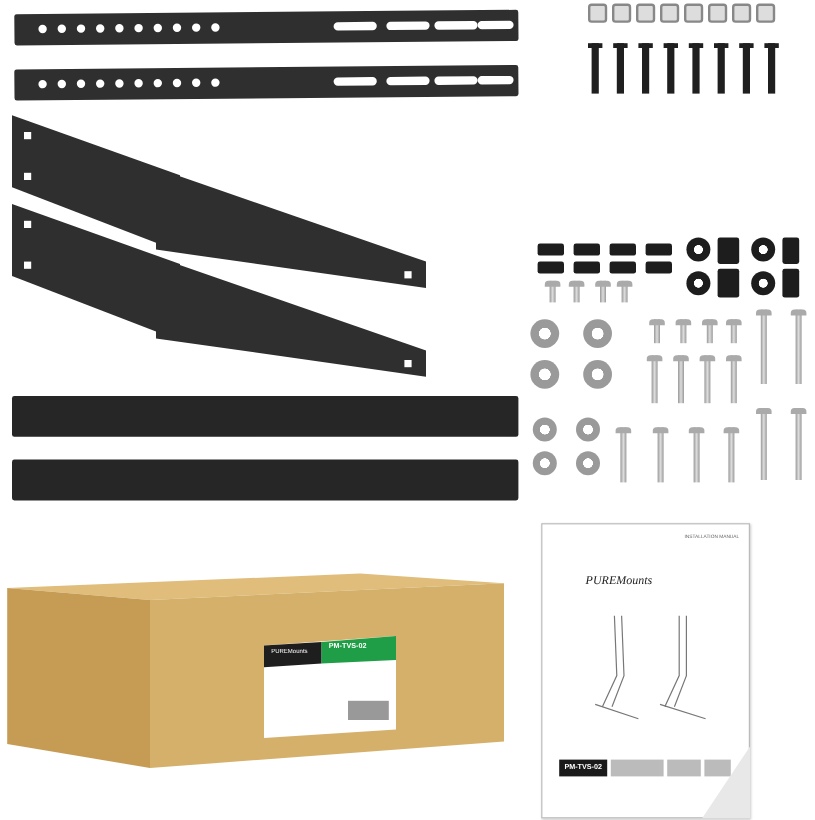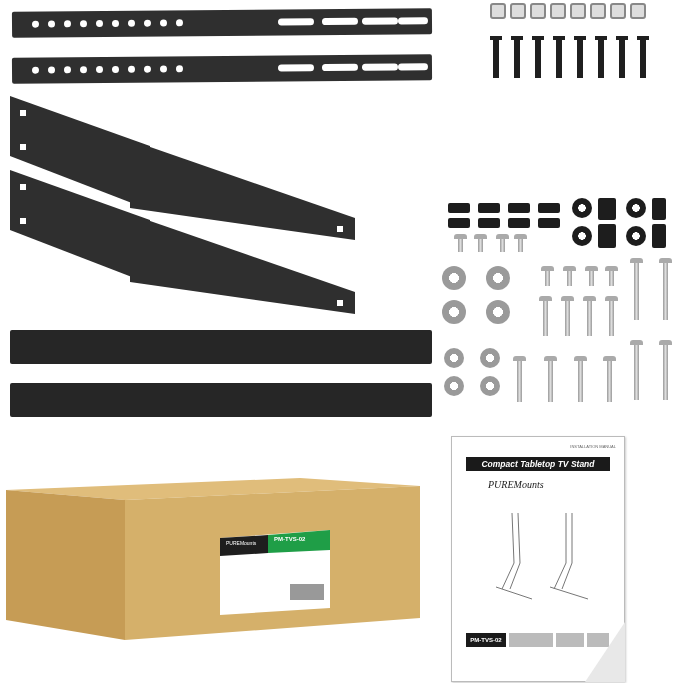--- a/index.html
+++ b/index.html
@@ -149,21 +149,20 @@
   <polygon points="220,68 330,60 330,138 220,145" fill="#fff"></polygon>
   <polygon points="220,68 268,65 268,83 220,86" fill="#1e1e1e"></polygon>
   <polygon points="268,65 330,60 330,80 268,83" fill="#1f9e47"></polygon>
   <rect x="290" y="114" width="34" height="16" fill="#555" opacity=".6"></rect>
 </svg>
 <div class="abs" style="left:226px;top:540px;font-size:5px;color:#fff;">PUREMounts</div>
 <div class="abs" style="left:274px;top:536px;font-size:6px;color:#fff;font-weight:bold;">PM-TVS-02</div>
 
 <div class="abs" style="left:451px;top:436px;width:172px;height:244px;background:#fff;border:1px solid #bbb;box-shadow:1px 1px 2px #ccc;">
   <div style="position:absolute;right:8px;top:7px;font-size:4px;color:#666;">INSTALLATION MANUAL</div>
-  <div style="position:absolute;left:14px;top:20px;width:144px;height:14px;background:#1a1a1a;color:#fff;font-size:8.5px;font-weight:bold;font-style:italic;line-height:14px;text-align:center;">Compact Tabletop TV Stand</div>
   <div style="position:absolute;left:36px;top:42px;font-size:10px;color:#222;font-family:'Liberation Serif',serif;font-style:italic;">PUREMounts</div>
   <svg style="position:absolute;left:40px;top:76px" width="100" height="90">
     <path d="M20 0 L22 50 L10 76 M26 0 L28 50 L18 76 M4 74 L40 86" stroke="#777" fill="none"></path>
     <path d="M74 0 L74 50 L62 76 M80 0 L80 50 L70 76 M58 74 L96 86" stroke="#777" fill="none"></path>
   </svg>
   <div style="position:absolute;left:14px;top:196px;width:40px;height:14px;background:#1a1a1a;color:#fff;font-size:6px;font-weight:bold;line-height:14px;text-align:center;">PM-TVS-02</div>
   <div style="position:absolute;left:57px;top:196px;width:44px;height:14px;background:#bbb;"></div>
   <div style="position:absolute;left:104px;top:196px;width:28px;height:14px;background:#bbb;"></div>
   <div style="position:absolute;left:135px;top:196px;width:22px;height:14px;background:#bbb;"></div>
   <svg style="position:absolute;right:-1px;bottom:-1px" width="50" height="60">

